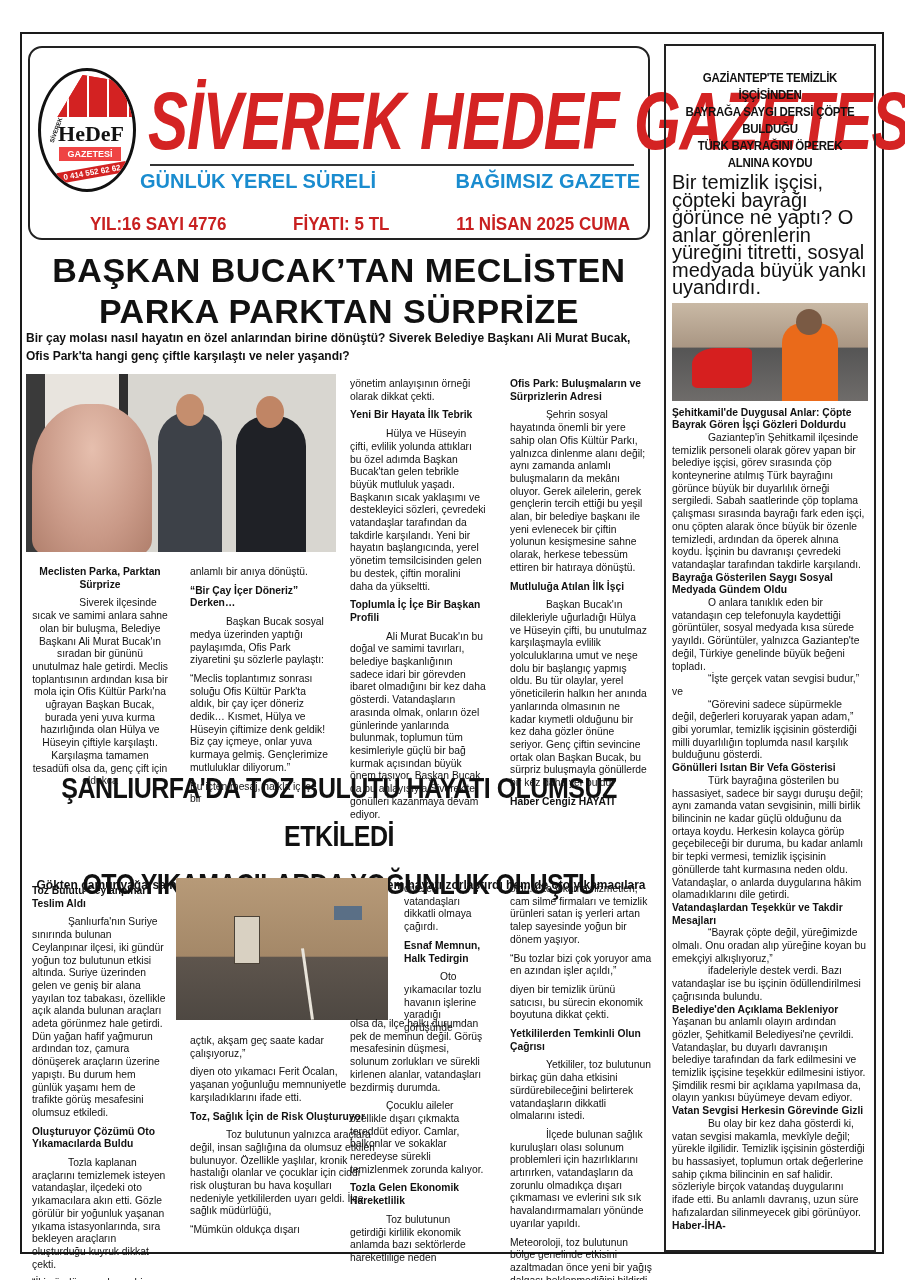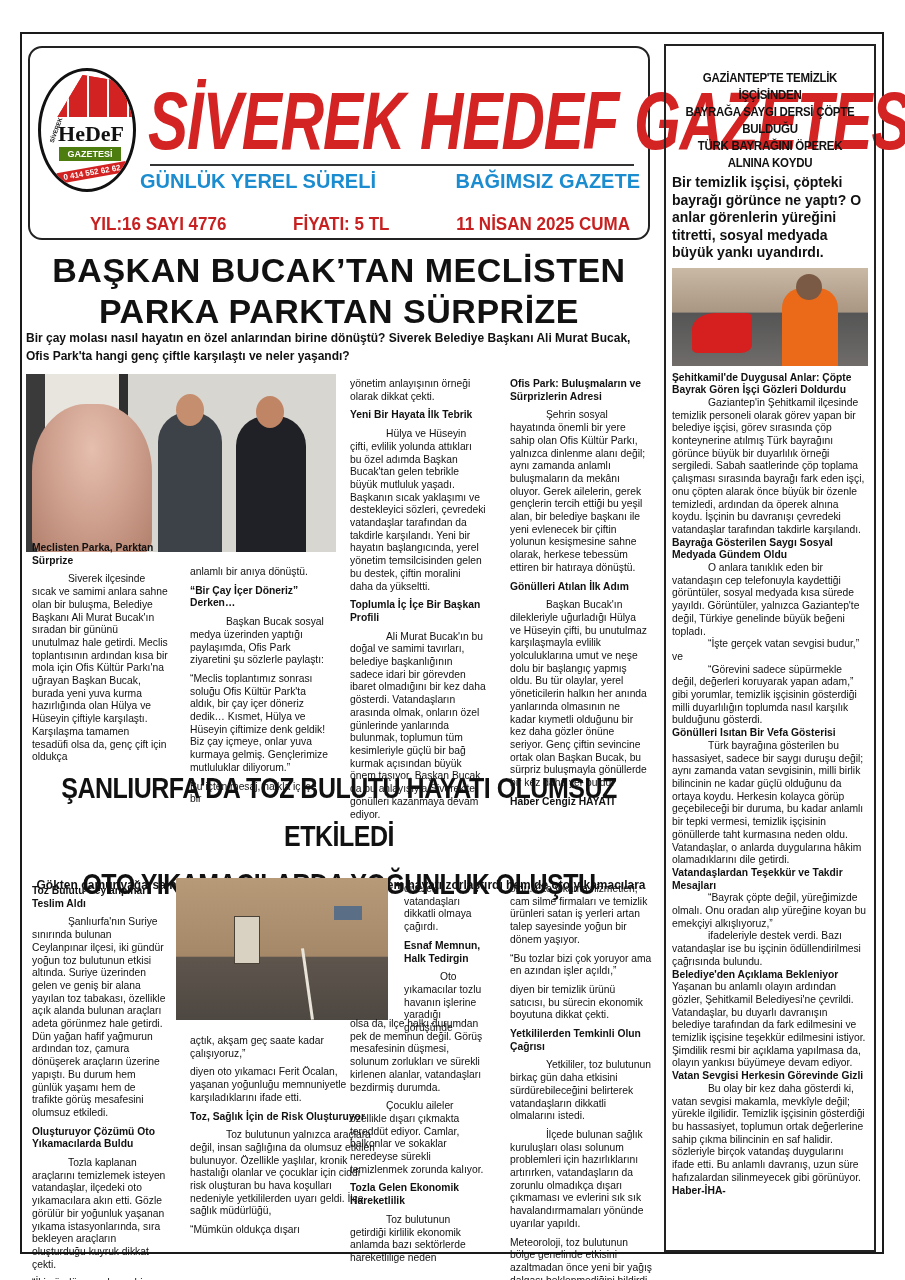--- a/index.html
+++ b/index.html
@@ -11,40 +11,40 @@
   .masthead { position: absolute; left: 28px; top: 46px; width: 622px; height: 194px;
               border: 2px solid #222; border-radius: 14px; box-sizing: border-box; background:#fff; }
   .logo { position: absolute; left: 8px; top: 10px; width: 100px; height: 140px; }
   .logo-circle { position:absolute; left:0; top:10px; width:98px; height:124px; border:3px solid #111;
                  border-radius:50%; box-sizing:border-box; overflow:hidden; background:#fff; }
   .logo-roof { position:absolute; left:8px; top:4px; width:84px; height:42px;
                background: repeating-linear-gradient(90deg,#d32222 0 18px,#fff 18px 20px),
                            #d32222; clip-path: polygon(10% 100%, 40% 0, 100% 20%, 100% 100%); }
   .logo-hedef { position:absolute; left:10px; top:50px; width:80px; text-align:center;
                 font-family:"Liberation Serif", serif; font-weight:bold; font-size:22px; color:#111; }
-  .logo-gazetesi { position:absolute; left:18px; top:76px; width:62px; text-align:center; background:#4d7c0f;
+  .logo-gazetesi { position:absolute; left:18px; top:76px; width:62px; text-align:center; background:#ef4444;
                    color:#fff; font-size:9px; font-weight:bold; padding:2px 0; }
   .logo-phone { position:absolute; left:16px; top:96px; width:70px; text-align:center; background:#d32222;
                 color:#fff; font-size:8px; font-weight:bold; transform: rotate(-10deg); padding:1px 0; }
   .logo-siverek { position:absolute; left:2px; top:56px; font-size:6px; transform:rotate(-70deg); font-weight:bold; }
   .title { position:absolute; left:118px; top:6px; width:498px; text-align:center;
            font-family:"Liberation Sans", sans-serif; font-weight:bold; font-style:italic;
            font-size:60px; line-height:100px; color:#d42323; letter-spacing:-1px;
            transform: scaleY(1.35); transform-origin: top center; white-space: nowrap; }
   .title-rule { position:absolute; left:120px; top:116px; width:484px; height:2px; background:#333; }
   .subtitle { position:absolute; left:110px; top:122px; width:500px; display:flex; justify-content:space-between;
               font-weight:bold; font-size:20px; color:#1a8ccf; }
   .issue-row { position:absolute; left:60px; top:166px; width:540px; display:flex; justify-content:space-between;
                font-weight:bold; font-size:17px; color:#c82020; transform:scaleY(1.1); }
   
   .sidebar { position:absolute; left:664px; top:44px; width:212px; height:1208px;
              border:2px solid #222; box-sizing:border-box; padding:24px 6px 0 6px; }
   .side-head { text-align:center; font-weight:bold; font-size:12.5px; line-height:17px; letter-spacing:-0.3px;
                transform:scaleX(0.92); }
-  .side-lead { font-weight:bold; font-size:14px; line-height:17.5px; margin-top:2px; }
+  .side-lead { font-weight:normal; font-size:20px; line-height:17.5px; margin-top:2px; }
   .side-photo { width:196px; height:98px; margin:6px 0 6px 0; position:relative; overflow:hidden;
                 background: linear-gradient(180deg,#c9b9a5 0%,#a99683 45%,#555 46%,#6f6c6a 100%); }
   .side-photo .flag { position:absolute; left:20px; top:45px; width:60px; height:40px; background:#d61f1f;
                       border-radius: 40% 10% 20% 10%; }
   .side-photo .worker { position:absolute; left:110px; top:20px; width:56px; height:78px; background:#ea6a1a;
                         border-radius:20px 20px 0 0; }
   .side-photo .head { position:absolute; left:124px; top:6px; width:26px; height:26px; background:#7a5a44; border-radius:50%; }
   .side-body { font-size:10.3px; line-height:12.7px; }
   .side-body .h { font-weight:bold; }
   .side-body p { margin:0; }
@@ -58,21 +58,21 @@
             background: linear-gradient(90deg,#3a3a3a 0 6%, #e8e4de 6% 30%, #2f2f2f 30% 33%, #d8d6d0 33% 100%); }
   .bride { position:absolute; left:6px; top:30px; width:120px; height:150px; background: radial-gradient(ellipse at 50% 30%, #e6bfae 0%, #c99987 60%, #b07f6c 100%);
            border-radius: 45% 45% 10% 10%; }
   .man1 { position:absolute; left:132px; top:38px; width:64px; height:140px; background:#3d4148; border-radius:30px 30px 0 0; }
   .man1h { position:absolute; left:150px; top:20px; width:28px; height:32px; background:#c58e6e; border-radius:50%; }
   .man2 { position:absolute; left:210px; top:42px; width:70px; height:136px; background:#1f2126; border-radius:30px 30px 0 0; }
   .man2h { position:absolute; left:230px; top:22px; width:28px; height:32px; background:#c08565; border-radius:50%; }
   .cols { position:absolute; font-size:10.3px; line-height:12.7px; }
   .cols p { margin:6px; }
   .cols .h { font-weight:bold; }
-  .c1 { left:26px; top:536px; width:148px; }
+  .c1 { left:26px; top:560px; width:148px;text-align:center; }
   .c2 { left:184px; top:560px; width:150px; }
   .c3 { left:344px; top:372px; width:148px; }
   .c4 { left:504px; top:372px; width:150px; }
   .headline2 { position:absolute; left:24px; top:763px; width:630px; text-align:center; font-weight:bold;
                font-size:25px; line-height:40px; letter-spacing:-0.5px; transform:scaleY(1.2); transform-origin: top center; }
   .deck2 { position:absolute; left:26px; top:876px; width:630px;text-align:center; }
   .photo2 { position:absolute; left:176px; top:878px; width:212px; height:142px; overflow:hidden;
             background: linear-gradient(180deg,#b79a78 0%,#a48868 55%,#5e554d 56%,#4e4842 100%); }
   .truck { position:absolute; left:58px; top:38px; width:24px; height:46px; background:#d9d1c2; border:1px solid #4b4237; }
   .sign { position:absolute; left:158px; top:28px; width:28px; height:14px; background:#5a6f86; }
@@ -137,21 +137,21 @@
 <div class="cols c3">
     <p>yönetim anlayışının örneği olarak dikkat çekti.</p>
     <p class="h">Yeni Bir Hayata İlk Tebrik</p>
     <p class="ind">Hülya ve Hüseyin çifti, evlilik yolunda attıkları bu özel adımda Başkan Bucak'tan gelen tebrikle büyük mutluluk yaşadı. Başkanın sıcak yaklaşımı ve destekleyici sözleri, çevredeki vatandaşlar tarafından da takdirle karşılandı. Yeni bir hayatın başlangıcında, yerel yönetim temsilcisinden gelen bu destek, çiftin moralini daha da yükseltti.</p>
     <p class="h">Toplumla İç İçe Bir Başkan Profili</p>
     <p class="ind">Ali Murat Bucak'ın bu doğal ve samimi tavırları, belediye başkanlığının sadece idari bir görevden ibaret olmadığını bir kez daha gösterdi. Vatandaşların arasında olmak, onların özel günlerinde yanlarında bulunmak, toplumun tüm kesimleriyle güçlü bir bağ kurmak açısından büyük önem taşıyor. Başkan Bucak da bu anlayışıyla Siverek'te gönülleri kazanmaya devam ediyor.</p>
   </div>
 <div class="cols c4">
     <p class="h">Ofis Park: Buluşmaların ve Sürprizlerin Adresi</p>
     <p class="ind">Şehrin sosyal hayatında önemli bir yere sahip olan Ofis Kültür Parkı, yalnızca dinlenme alanı değil; aynı zamanda anlamlı buluşmaların da mekânı oluyor. Gerek ailelerin, gerek gençlerin tercih ettiği bu yeşil alan, bir belediye başkanı ile yeni evlenecek bir çiftin yolunun kesişmesine sahne olarak, herkese tebessüm ettiren bir hatıraya dönüştü.</p>
-    <p class="h">Gönülleri Atılan İlk Adım</p>
+    <p class="h">Mutluluğa Atılan İlk İşçi</p>
     <p class="ind">Başkan Bucak'ın dilekleriyle uğurladığı Hülya ve Hüseyin çifti, bu unutulmaz karşılaşmayla evlilik yolculuklarına umut ve neşe dolu bir başlangıç yapmış oldu. Bu tür olaylar, yerel yöneticilerin halkın her anında yanlarında olmasının ne kadar kıymetli olduğunu bir kez daha gözler önüne seriyor. Genç çiftin sevincine ortak olan Başkan Bucak, bu sürpriz buluşmayla gönüllerde bir kez daha yer buldu.</p>
     <p class="h">Haber Cengiz HAYATI</p>
   </div>
 
 <div class="headline2">
   <div>ŞANLIURFA'DA TOZ BULUTU HAYATI OLUMSUZ ETKİLEDİ</div>
   <div>OTO YIKAMACILARDA YOĞUNLUK OLUŞTU</div>
 </div>
 <div class="deck deck2">Gökten çamur yağarsa ne olur? Ceylanpınar'daki toz bulutu hem hayatı zorlaştırdı hem de oto yıkamacılara bereket getirdi.</div>
 <div class="photo2">

